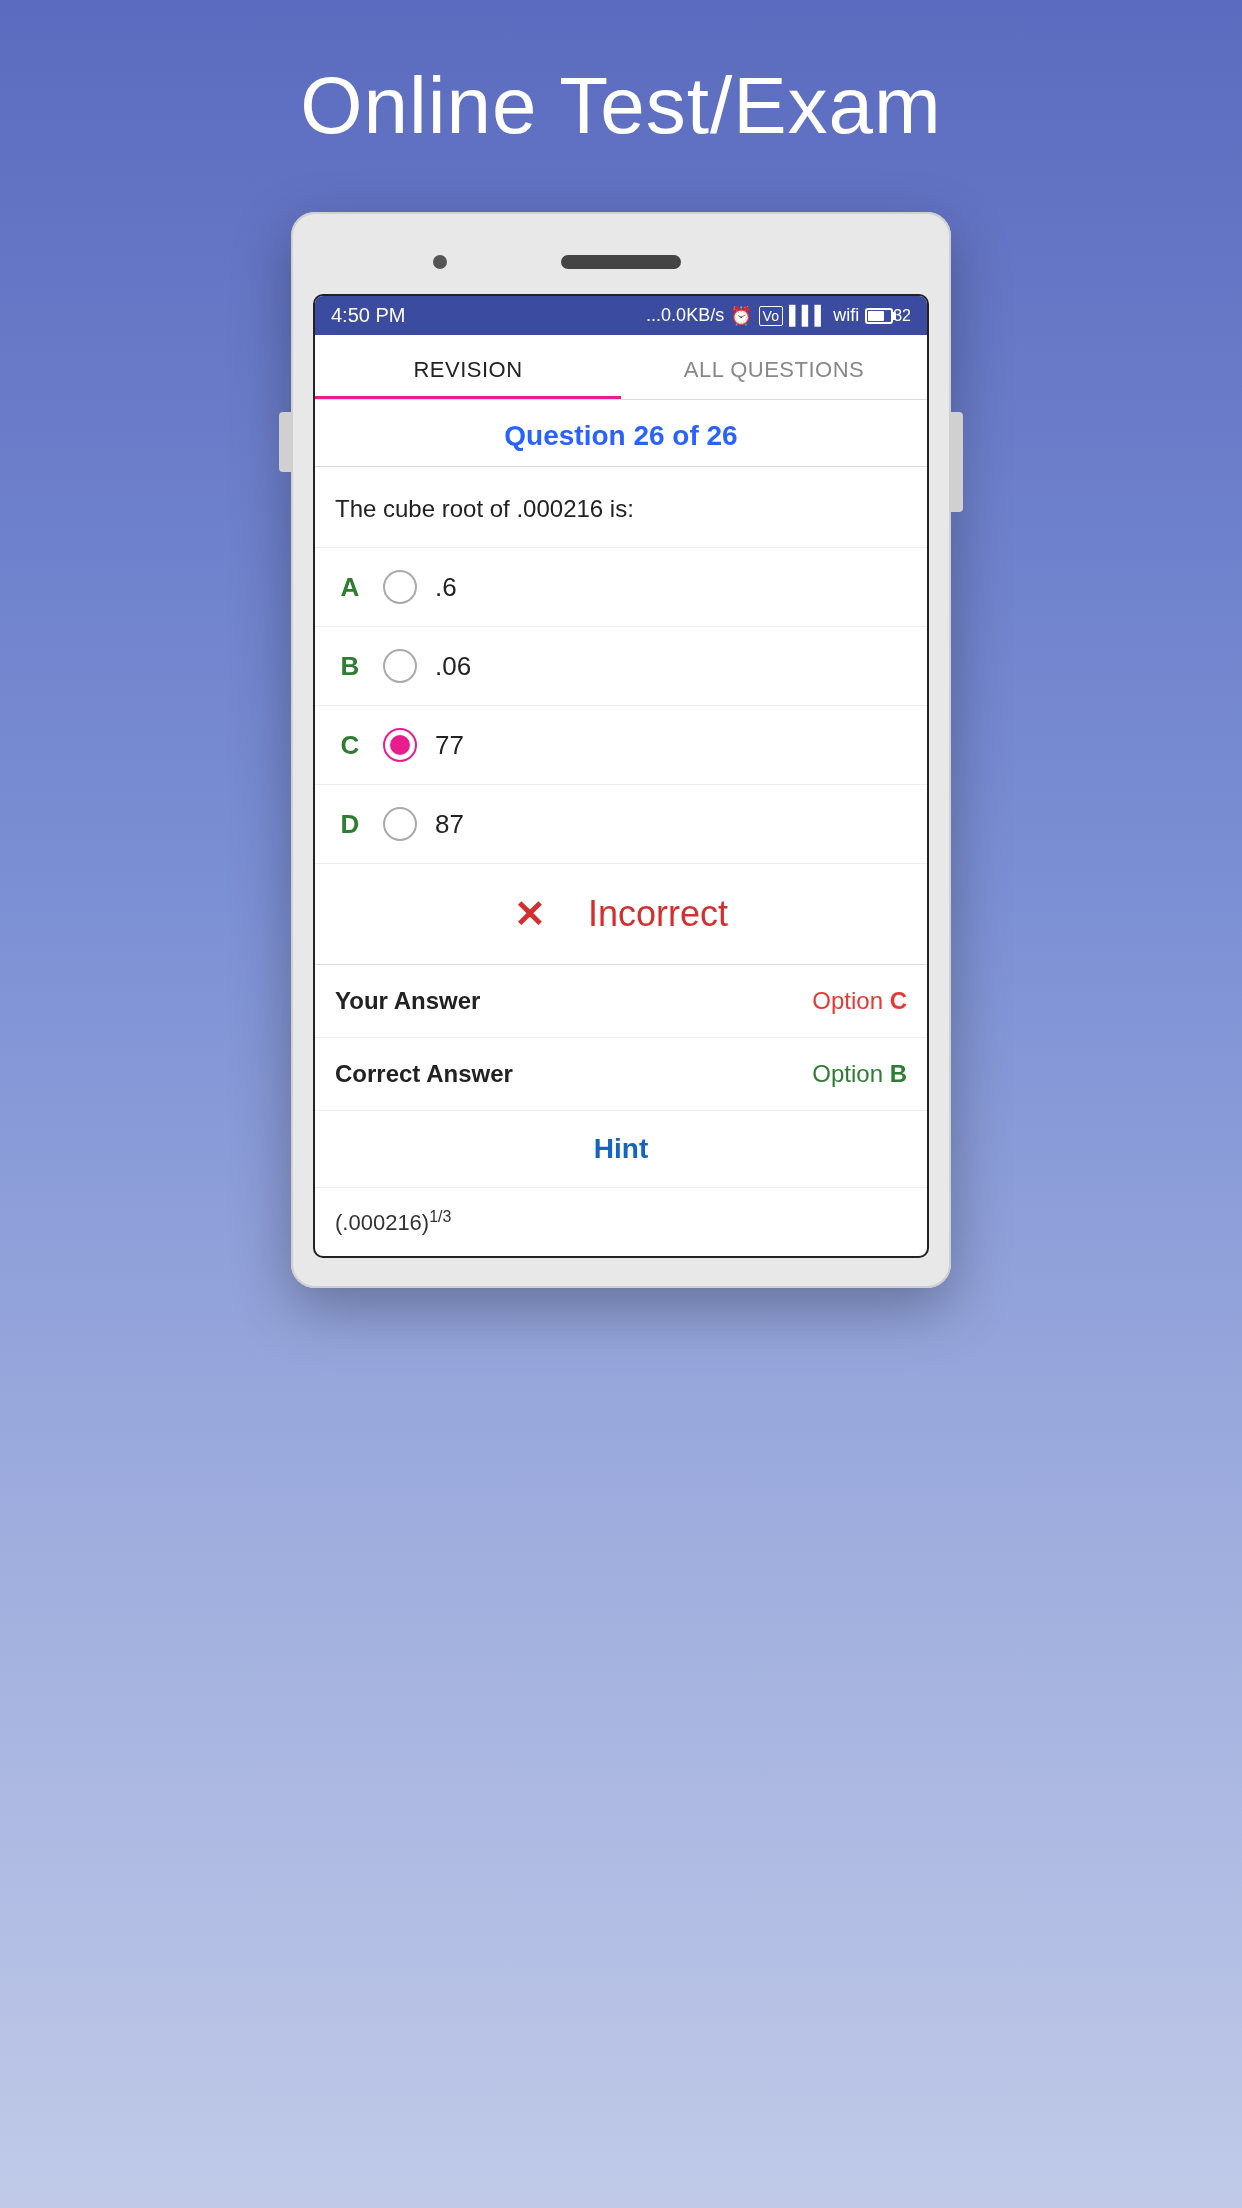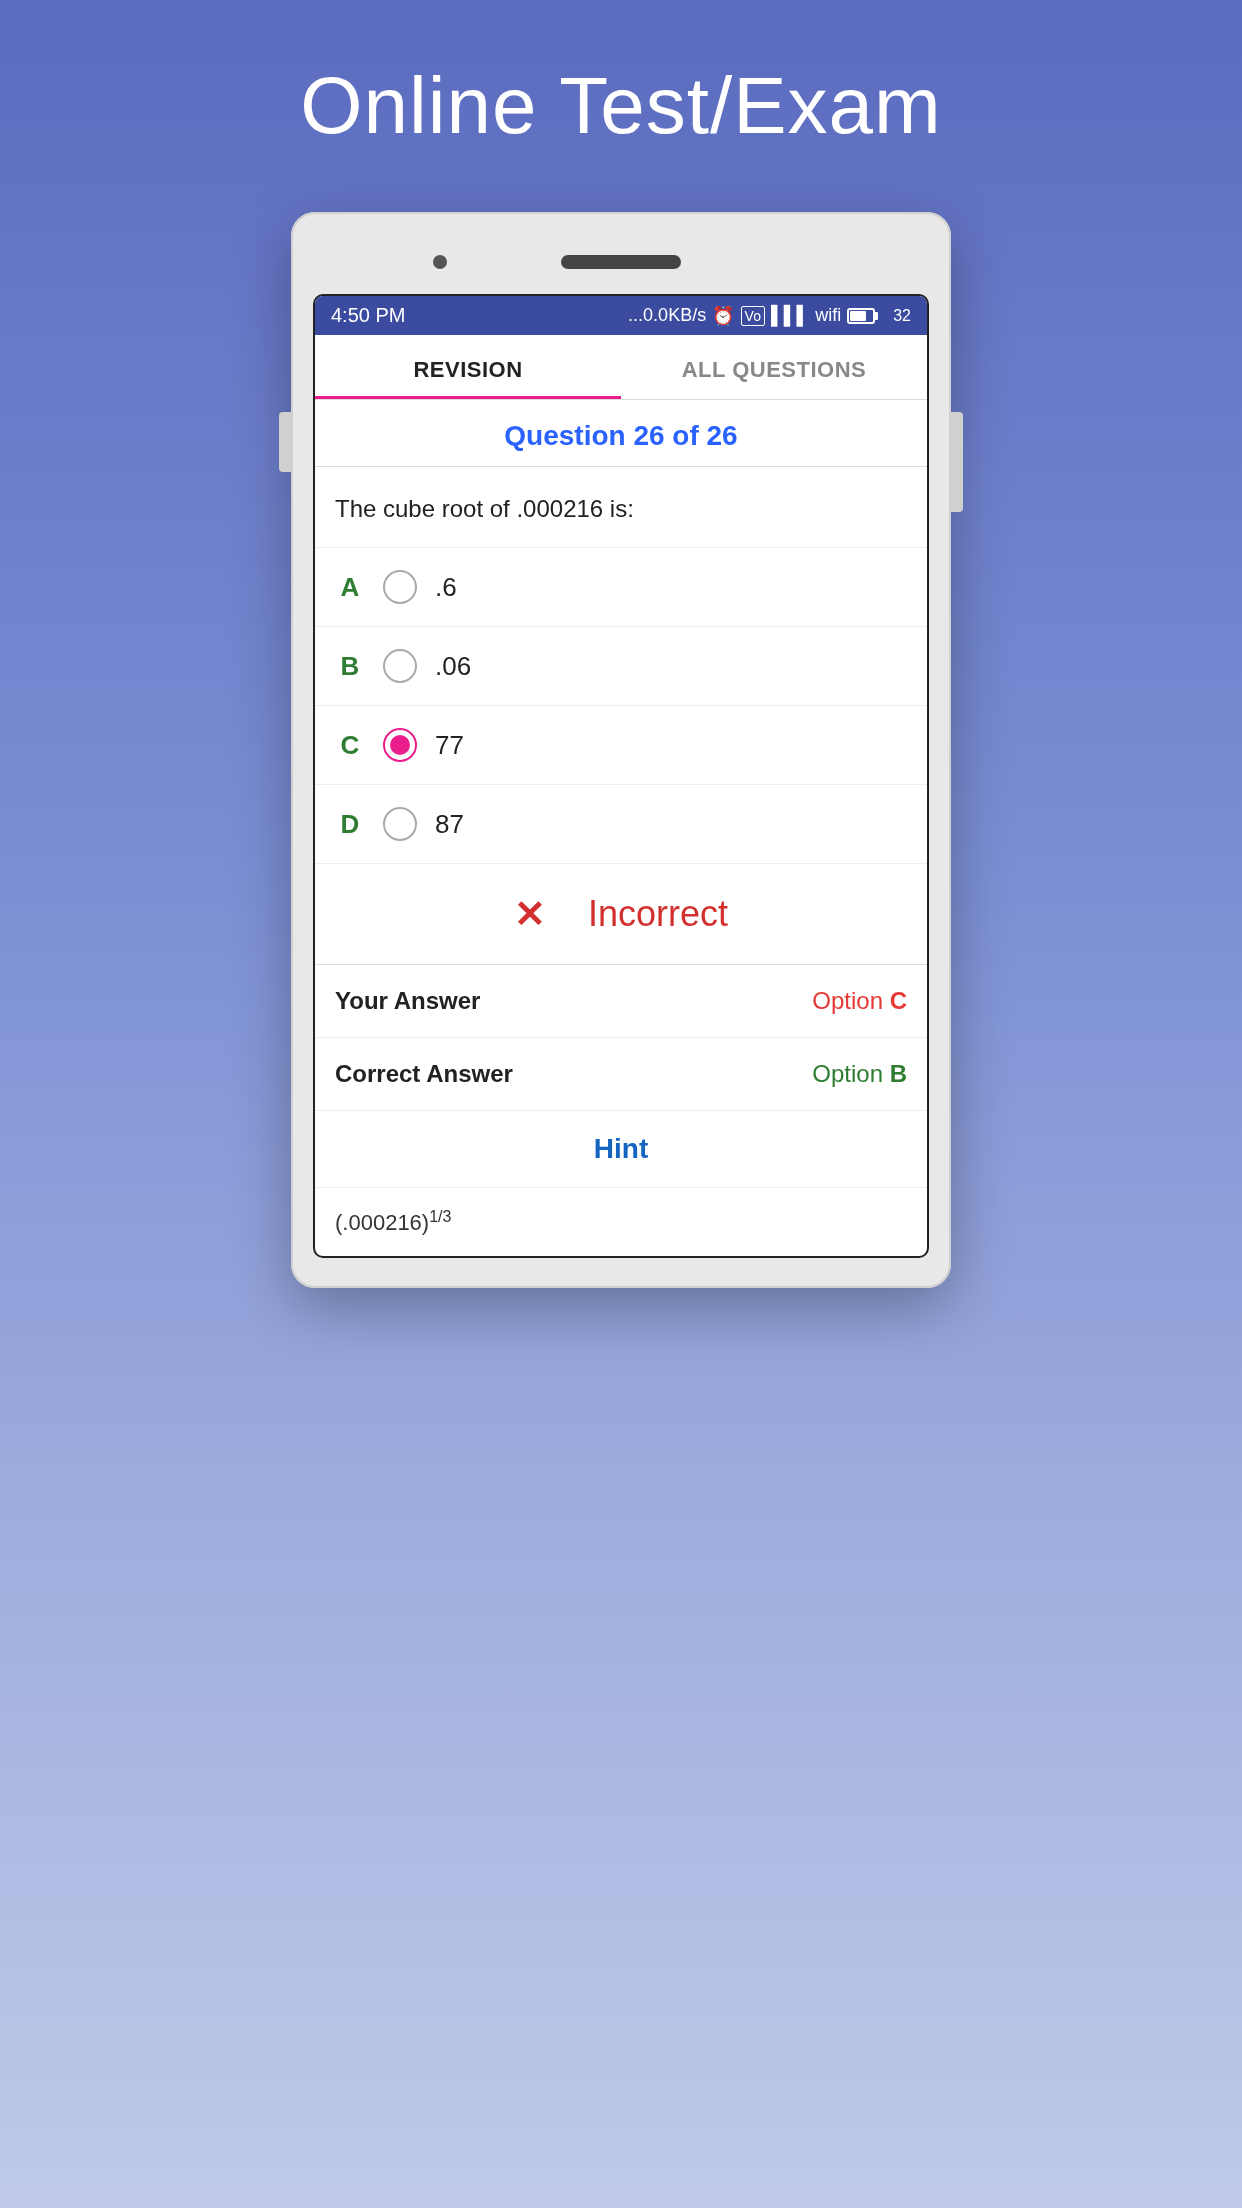--- a/index.html
+++ b/index.html
@@ -149,21 +149,21 @@
       display: flex;
       border-bottom: 1px solid #ddd;
       background: #fff;
     }
 
     .tab-item {
       flex: 1;
       text-align: center;
       padding: 22px 10px 16px;
       font-size: 22px;
-      font-weight: 700;
+      font-weight: 400;
       color: #888;
       cursor: pointer;
       position: relative;
       letter-spacing: 0.5px;
     }
 
     .tab-item.active {
       color: #222;
     }
 
@@ -344,21 +344,21 @@
   <div class="phone-screen">
 
     <div class="status-bar">
       <span>4:50 PM</span>
       <div class="status-right">
         <span>...0.0KB/s</span>
         <span>⏰</span>
         <span style="border:1px solid #fff; padding: 1px 3px; font-size:14px; border-radius:2px;">Vo</span>
         <span>▌▌▌</span>
         <span>wifi</span>
-        <span style="display:flex;align-items:center;gap:18px;">
+        <span style="display:flex;align-items:center;gap:0;">
           <div class="battery-icon">
             <div class="battery-fill"></div>
           </div>
           <span style="font-size:16px;">32</span>
         </span>
       </div>
     </div>
 
     <div class="tab-bar">
       <div class="tab-item active">

